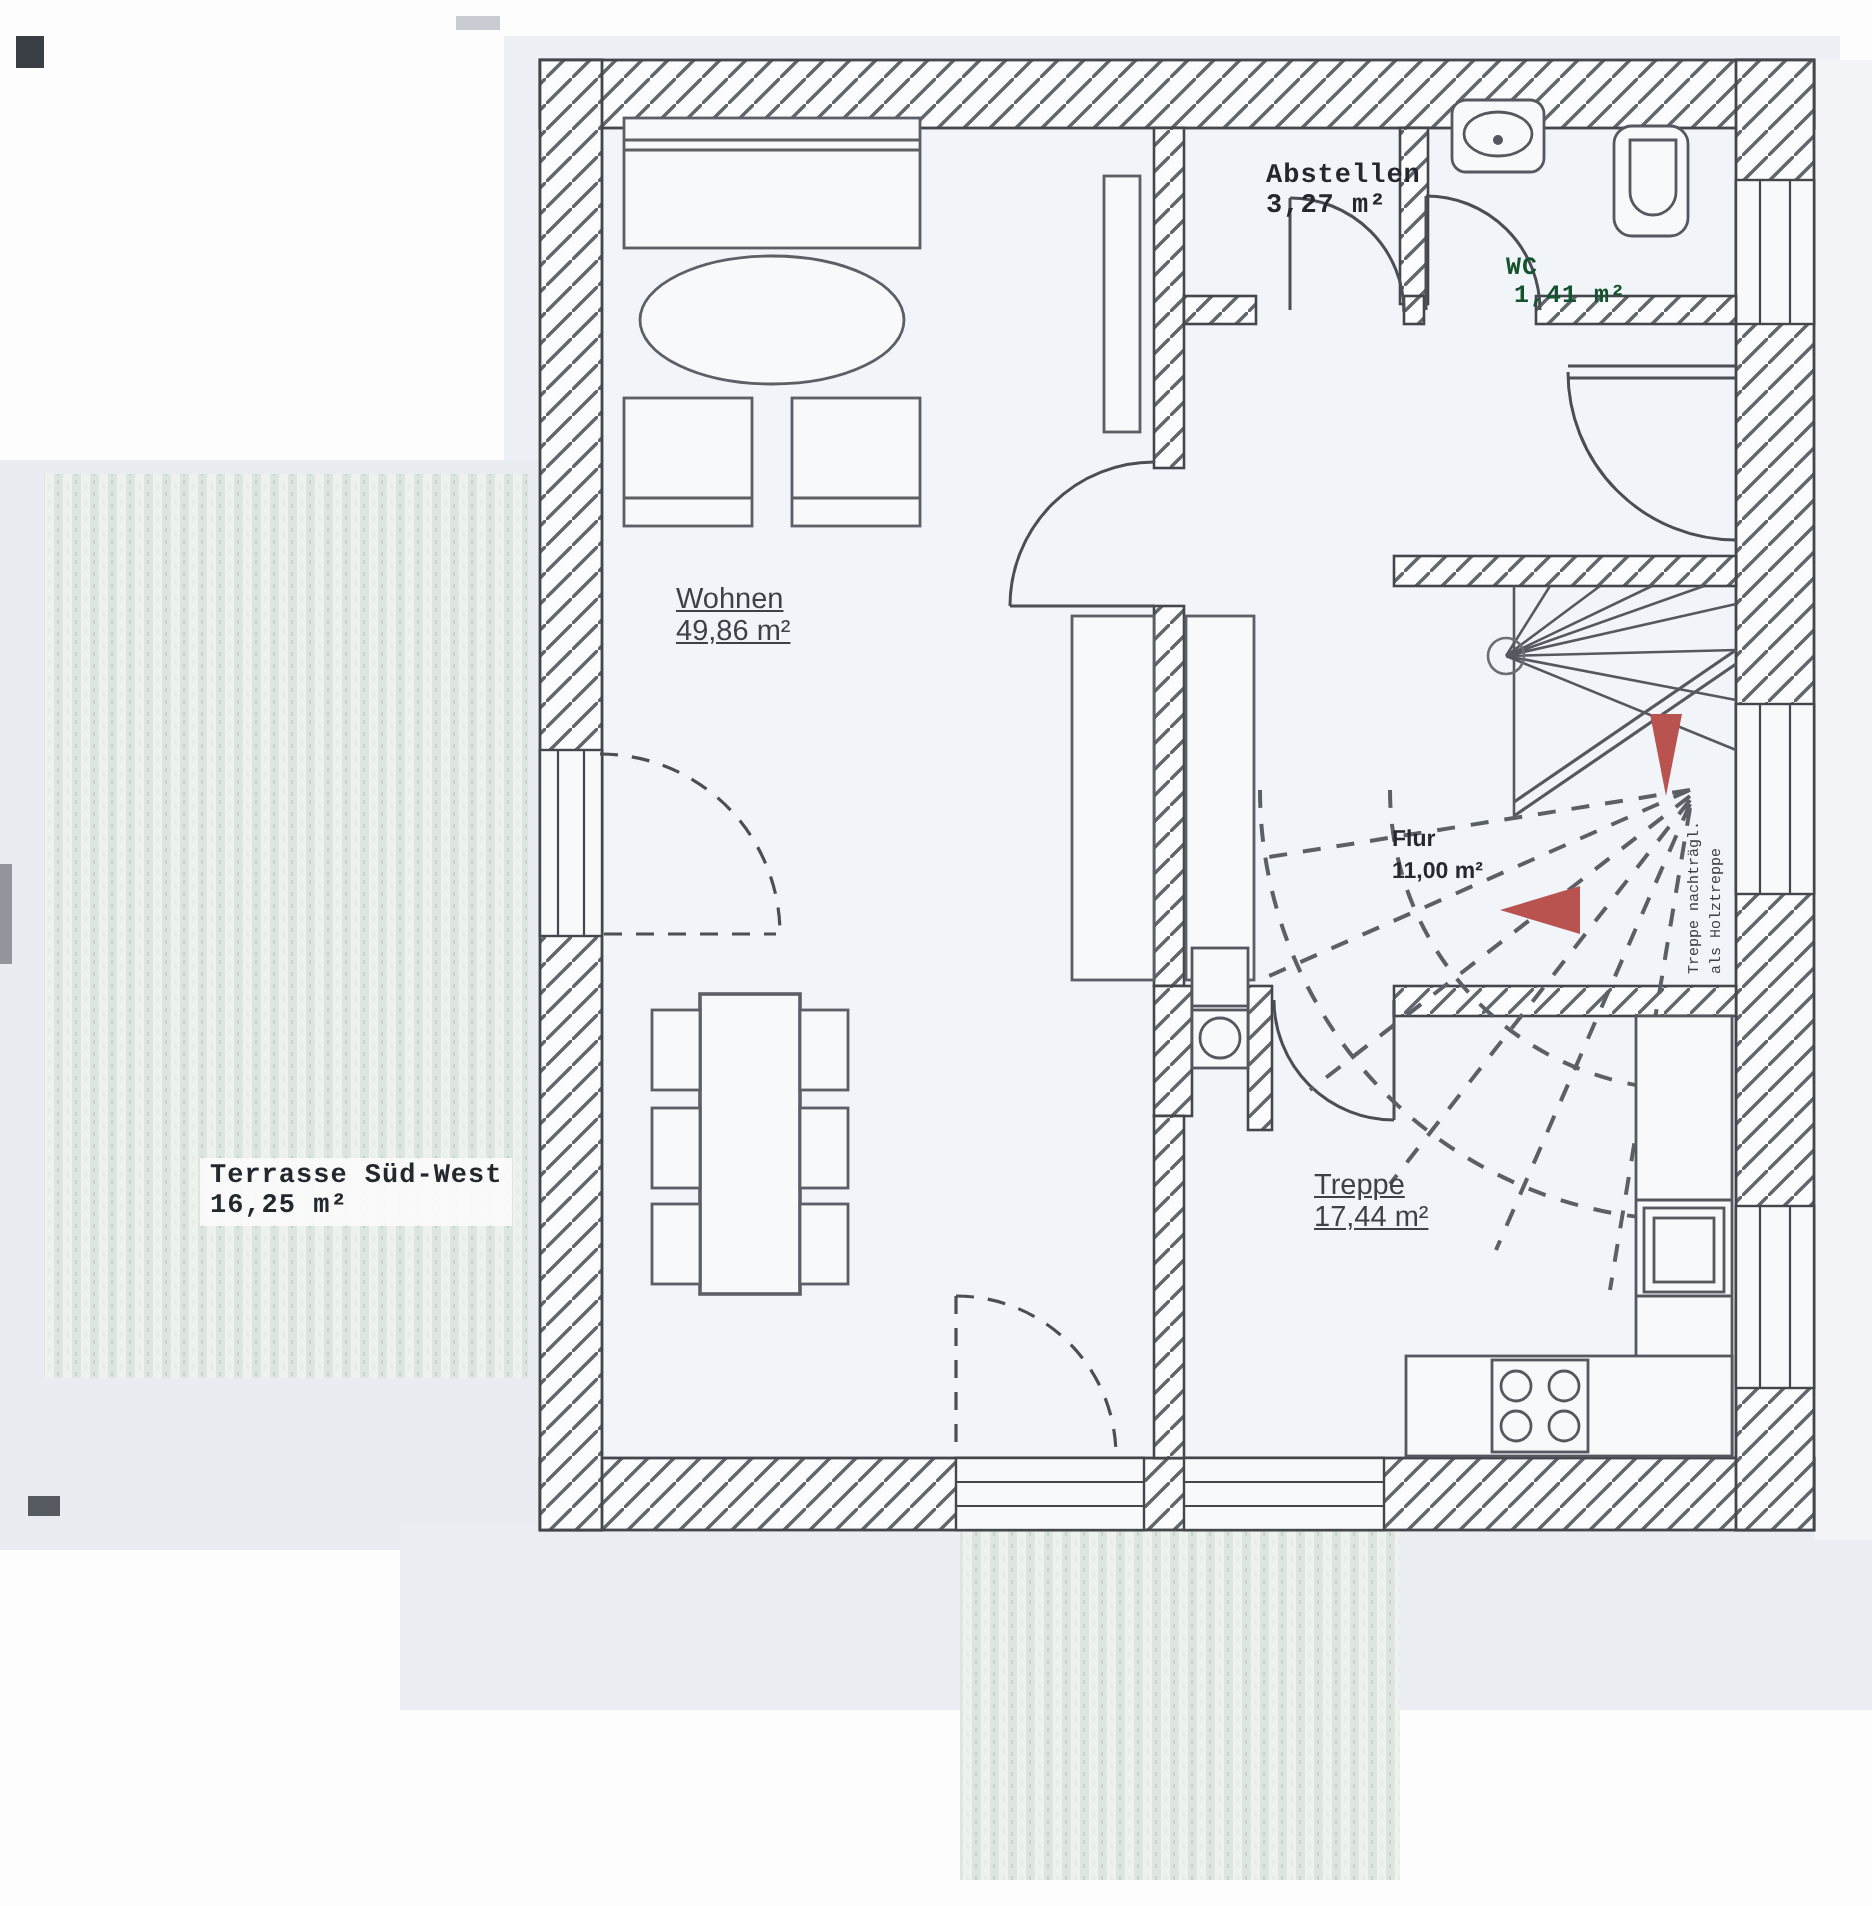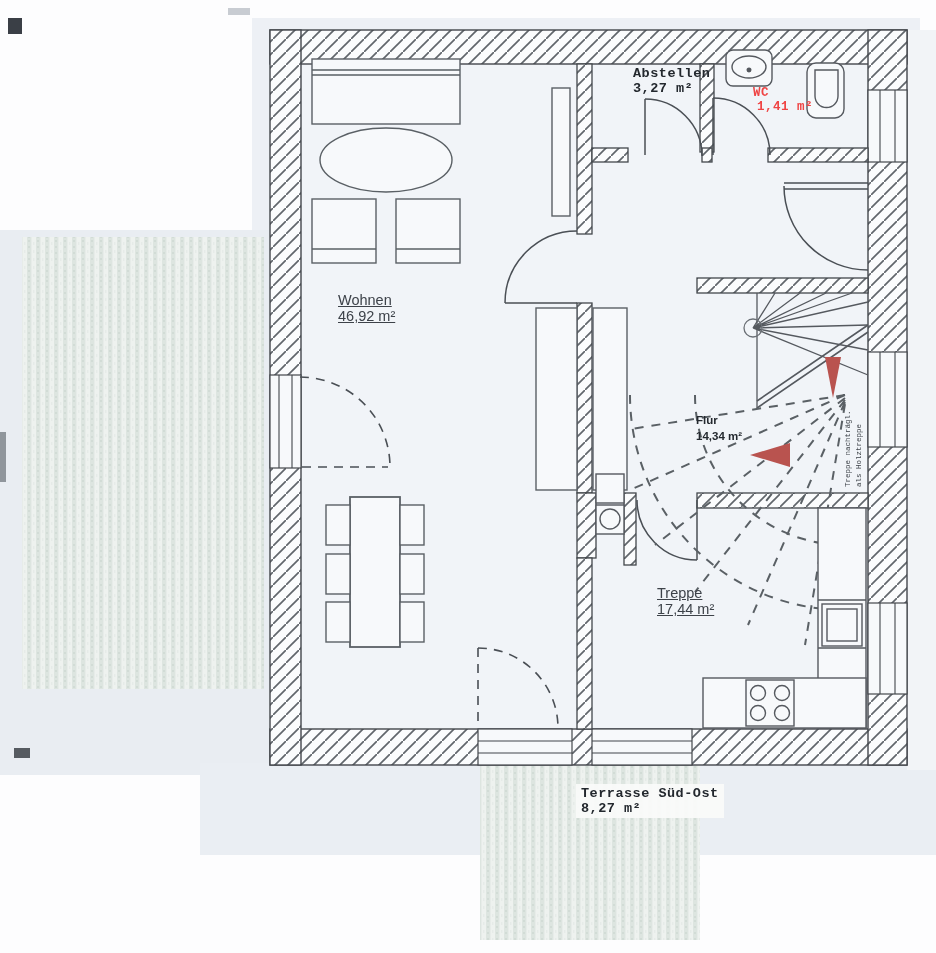--- a/index.html
+++ b/index.html
@@ -2,22 +2,22 @@
 <html><head>
 <meta charset="utf-8">
 <style>
   html,body{margin:0;padding:0;background:#ffffff;}
   #stage{position:relative;width:936px;height:953px;background:#fdfdfe;overflow:hidden;
          font-family:"Liberation Sans",sans-serif;}
   svg{position:absolute;left:0;top:0;}
   .lbl{position:absolute;white-space:pre;line-height:1.28;color:#32373d;}
   .sans{font:14.5px "Liberation Sans",sans-serif;color:#3d4249;text-decoration:underline;}
   .sans-small{font:700 11.5px "Liberation Sans",sans-serif;color:#24292f;line-height:1.35;margin-left:32px;}
-  .mono{font:700 13.5px "Liberation Mono",monospace;color:#23282e;letter-spacing:.5px;}
-  .mono-sm{font:700 12.5px "Liberation Mono",monospace;color:#ef4444;letter-spacing:.5px;}
+  .mono{font:700 13.5px "Liberation Mono",monospace;color:#23282e;letter-spacing:.5px;margin-top:15px;}
+  .mono-sm{font:700 12.5px "Liberation Mono",monospace;color:#14532d;letter-spacing:.5px;margin-top:41px;}
   .band{background:rgba(250,251,250,.92);padding:2px 5px;}
   .stair-note{position:absolute;left:843px;top:487px;transform:rotate(-90deg);
       transform-origin:0 0;font:7.5px "Liberation Mono",monospace;color:#3a3f45;
       line-height:1.5;letter-spacing:0;}
 </style>
 </head>
 <body>
 
 <div id="stage">
 
@@ -205,28 +205,28 @@
   </g>
 
   <g stroke="none">
     <rect x="8" y="18" width="14" height="16" fill="#3a3f46"></rect>
     <rect x="0" y="432" width="6" height="50" fill="#90969c"></rect>
     <rect x="14" y="748" width="16" height="10" fill="#565b61"></rect>
     <rect x="228" y="8" width="22" height="7" fill="#c8ccd2"></rect>
   </g>
 </svg>
 
-<div class="lbl sans" style="left:338px;top:292px;"><span>Wohnen</span><br><span>46,92 m²</span></div>
+<div class="lbl sans" style="left:338px;top:292px;"><span>Wohnen</span><br><span>49,86 m²</span></div>
 
 <div class="lbl sans" style="left:657px;top:585px;"><span>Treppe</span><br><span>17,44 m²</span></div>
 
-<div class="lbl sans-small" style="left:664px;top:413px;"><span>Flur</span><br><span>14,34 m²</span></div>
+<div class="lbl sans-small" style="left:664px;top:413px;"><span>Flur</span><br><span>11,00 m²</span></div>
 
 <div class="lbl mono" style="left:633px;top:66px;"><span>Abstellen</span><br><span>3,27 m²</span></div>
 
 <div class="lbl mono-sm" style="left:753px;top:86px;"><span>WC</span><br><span style="margin-left:4px">1,41 m²</span></div>
 
-
-<div class="lbl mono band" style="left:576px;top:784px;"><span>Terrasse Süd-Ost</span><br><span>8,27 m²</span></div>
+<div class="lbl mono band" style="left:100px;top:564px;"><span>Terrasse Süd-West</span><br><span>16,25 m²</span></div>
+
 
 <div class="stair-note"><span>Treppe nachträgl.</span><br><span>als Holztreppe</span></div>
 
 </div>
 
 </body></html>

